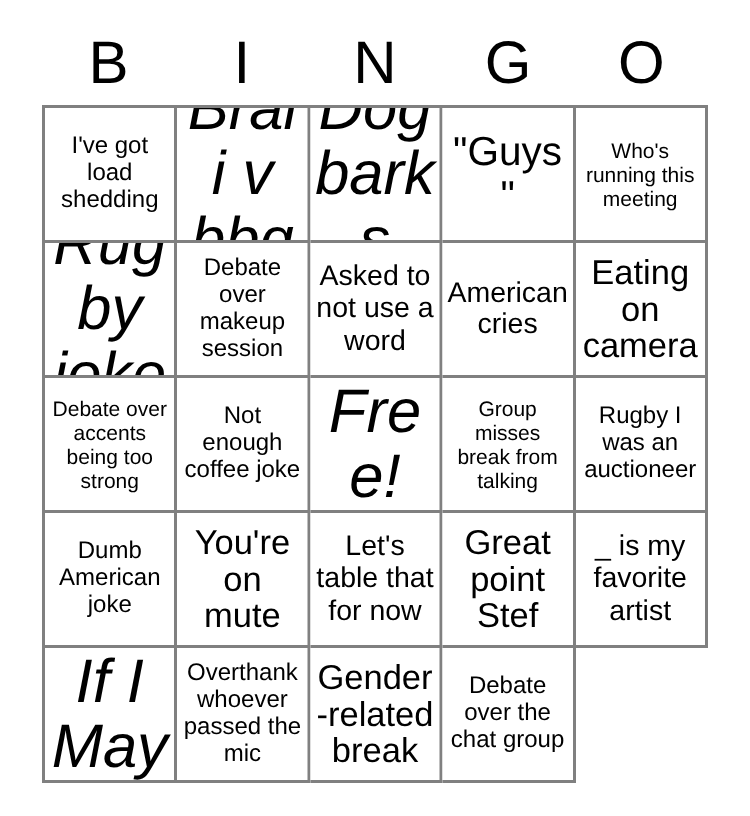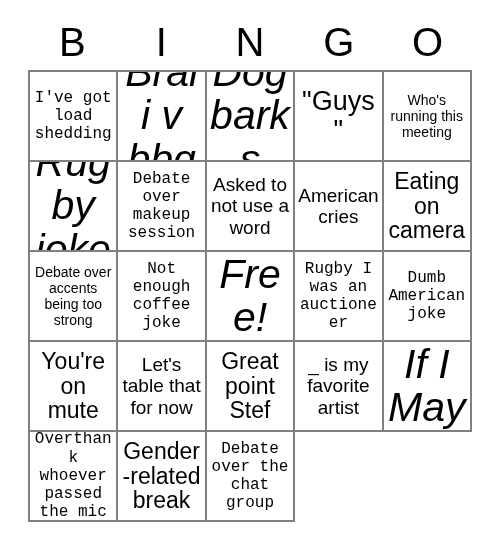--- a/index.html
+++ b/index.html
@@ -83,21 +83,21 @@
     word-wrap: break-word;
     overflow-wrap: break-word;
     hyphens: none;
   }
 
   
   .sz-xxl .bingo-cell-text { font-size: 41px; line-height: 1.05; font-style: italic; }
   .sz-xl  .bingo-cell-text { font-size: 27px; line-height: 1.06; }
   .sz-lg  .bingo-cell-text { font-size: 23px; line-height: 1.08; }
   .sz-md  .bingo-cell-text { font-size: 19px; line-height: 1.12; }
-  .sz-sm  .bingo-cell-text { font-size: 16px; line-height: 1.14; font-family: Liberation Mono, monospace; }
+  .sz-sm  .bingo-cell-text { font-size: 16px; line-height: 1.14; }
   .sz-xs  .bingo-cell-text { font-size: 14px; line-height: 1.16; }
 </style>
 </head>
 <body>
 
 <div class="bingo-page">
 
   <div class="bingo-header">
     <div class="bingo-header-cell">B</div>
     <div class="bingo-header-cell">I</div>
@@ -141,20 +141,23 @@
 
     <div class="bingo-cell sz-xs">
         <span class="bingo-cell-text">Debate over accents being too strong</span>
       </div>
     <div class="bingo-cell sz-sm">
         <span class="bingo-cell-text">Not enough coffee joke</span>
       </div>
     <div class="bingo-cell sz-xxl">
         <span class="bingo-cell-text">Free!</span>
       </div>
+    <div class="bingo-cell sz-xs">
+        <span class="bingo-cell-text">Group misses break from talking</span>
+      </div>
     <div class="bingo-cell sz-sm">
         <span class="bingo-cell-text">Rugby I was an auctioneer</span>
       </div>
 
     <div class="bingo-cell sz-sm">
         <span class="bingo-cell-text">Dumb American joke</span>
       </div>
     <div class="bingo-cell sz-lg">
         <span class="bingo-cell-text">You're on mute</span>
       </div>

